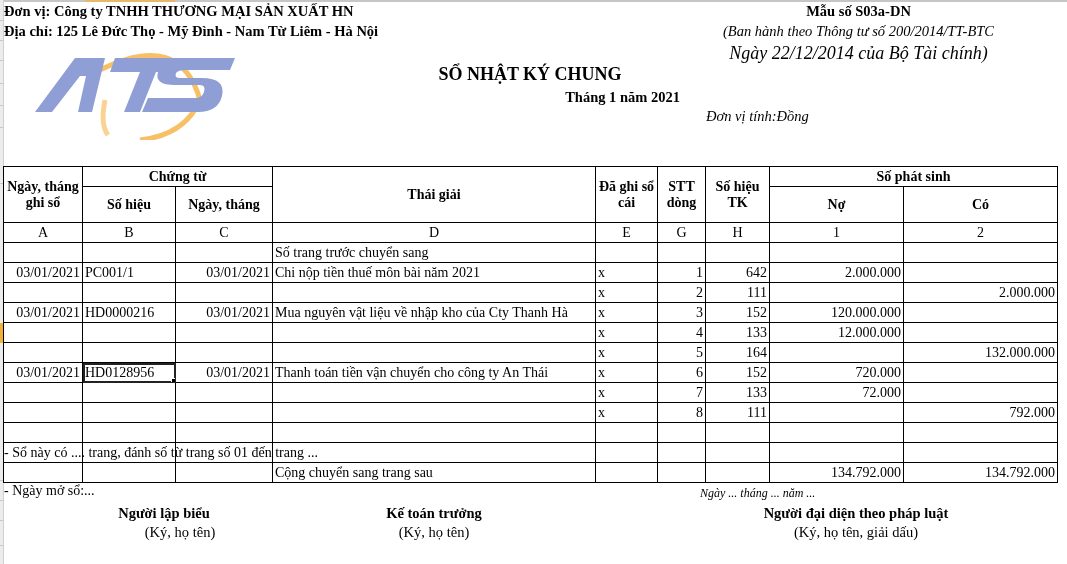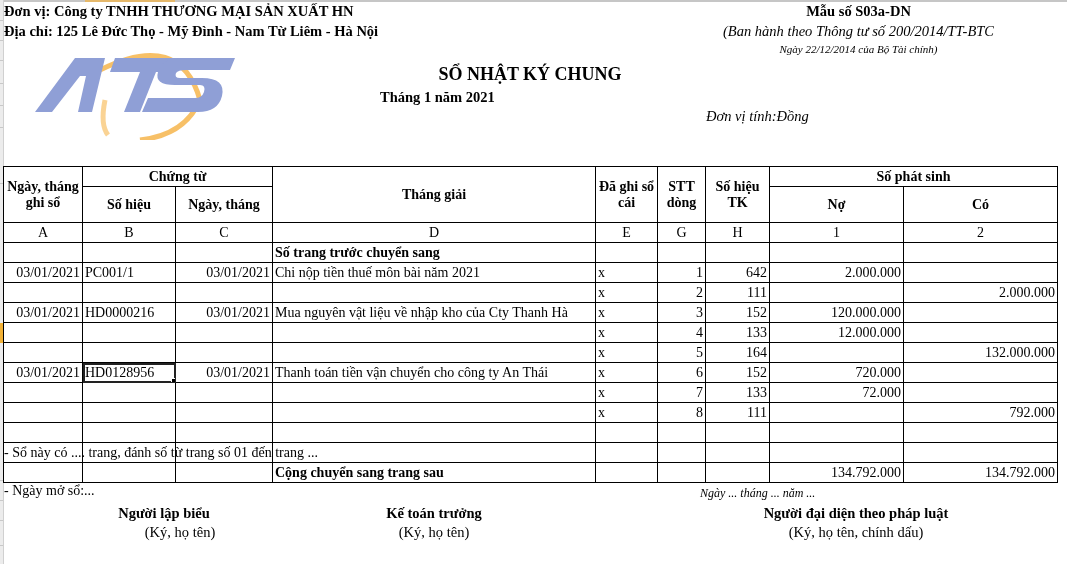--- a/index.html
+++ b/index.html
@@ -9,29 +9,29 @@
       font-family: "Liberation Serif", "DejaVu Serif", serif;
       font-size: 14px;
     }
     .top-edge { position: absolute; left: 0; top: 0; width: 1067px; height: 2px; background: #c6c6c6; }
     .top-edge .sel { position: absolute; left: 85px; top: 0; width: 90px; height: 2px; background: #e5b86a; }
     .row-gutter { position: absolute; left: 0; top: 0; width: 3px; height: 564px; background: #ececec; border-right: 1px solid #d0d0d0; }
     .row-gutter .tick { position: absolute; left: 0; width: 3px; height: 1px; background: #c8c8c8; }
     .row-gutter .sel { position: absolute; left: 0; top: 323px; width: 3px; height: 20px; background: #f2b135; }
 
     .abs { position: absolute; white-space: nowrap; }
-    .bold { font-weight: bold; }
+    .bold { font-weight: normal; }
 
     .company { left: 4px; top: 3px; font-size: 14.5px; font-weight: bold; }
     .address { left: 4px; top: 23px; font-size: 14.5px; font-weight: bold; }
     .form-code { left: 650px; width: 417px; top: 3px; text-align: center; font-weight: bold; font-size: 14.5px; }
     .form-law { left: 650px; width: 417px; top: 23px; text-align: center; font-style: italic; font-size: 14.5px; }
-    .form-date { left: 650px; width: 417px; top: 43px; text-align: center; font-style: italic; font-size: 11px; }
+    .form-date { left: 650px; width: 417px; top: 43px; text-align: center; font-style: italic; font-size: 18px; }
     .title { left: 380px; width: 300px; top: 64px; text-align: center; font-weight: bold; font-size: 18px; }
-    .subtitle { left: 380px; width: 300px; top: 89px; text-align: left; font-weight: bold; font-size: 14.5px; }
+    .subtitle { left: 380px; width: 300px; top: 89px; text-align: right; font-weight: bold; font-size: 14.5px; }
     .unit { left: 706px; top: 108px; font-style: italic; font-size: 14.5px; }
 
     .logo { position: absolute; left: 30px; top: 40px; width: 210px; height: 100px; }
 
     table.ledger {
       position: absolute; left: 3px; top: 127px;
       border-collapse: collapse; table-layout: fixed;
       font-size: 14px;
       margin-top: 39px;
     }
@@ -99,21 +99,21 @@
     <col style="width:62px">
       <col style="width:48px">
       <col style="width:64px">
       <col style="width:134px">
       <col style="width:154px">
   </colgroup>
   <tbody>
       <tr style="height:20px">
     <th rowspan="2" style="white-space:normal; height:55px;">Ngày, tháng ghi sổ</th>
     <th colspan="2">Chứng từ</th>
-    <th rowspan="2">Tháng giải</th>
+    <th rowspan="2">Thái giải</th>
     <th rowspan="2" style="white-space:normal;">Đã ghi sổ cái</th>
     <th rowspan="2" style="white-space:normal;">STT dòng</th>
     <th rowspan="2" style="white-space:normal;">Số hiệu TK</th>
     <th colspan="2">Số phát sinh</th>
   </tr>
   <tr style="height:35px">
     <th>Số hiệu</th>
     <th>Ngày, tháng</th>
     <th>Nợ</th>
     <th>Có</th>
@@ -268,13 +268,13 @@
 
 <div class="abs note1">- Sổ này có .... trang, đánh số từ trang số 01 đến trang ...</div>
 <div class="abs note2">- Ngày mở sổ:...</div>
 <div class="abs sig-date">Ngày ... tháng ... năm ...</div>
 
 <div class="abs sig" style="left:64px; width:200px;">Người lập biểu</div>
 <div class="abs sig-sub" style="left:80px; width:200px;">(Ký, họ tên)</div>
 <div class="abs sig" style="left:334px; width:200px;">Kế toán trưởng</div>
 <div class="abs sig-sub" style="left:334px; width:200px;">(Ký, họ tên)</div>
 <div class="abs sig" style="left:700px; width:312px;">Người đại diện theo pháp luật</div>
-<div class="abs sig-sub" style="left:700px; width:312px;">(Ký, họ tên, chính dấu)</div>
+<div class="abs sig-sub" style="left:700px; width:312px;">(Ký, họ tên, giải dấu)</div>
 
 </body></html>

